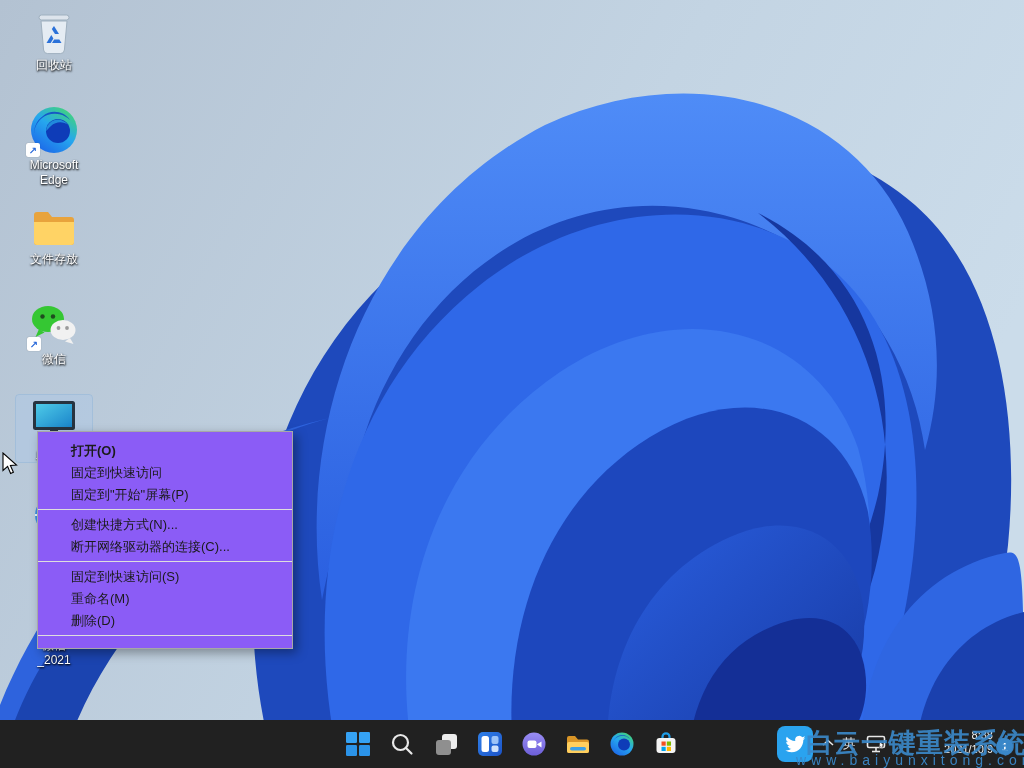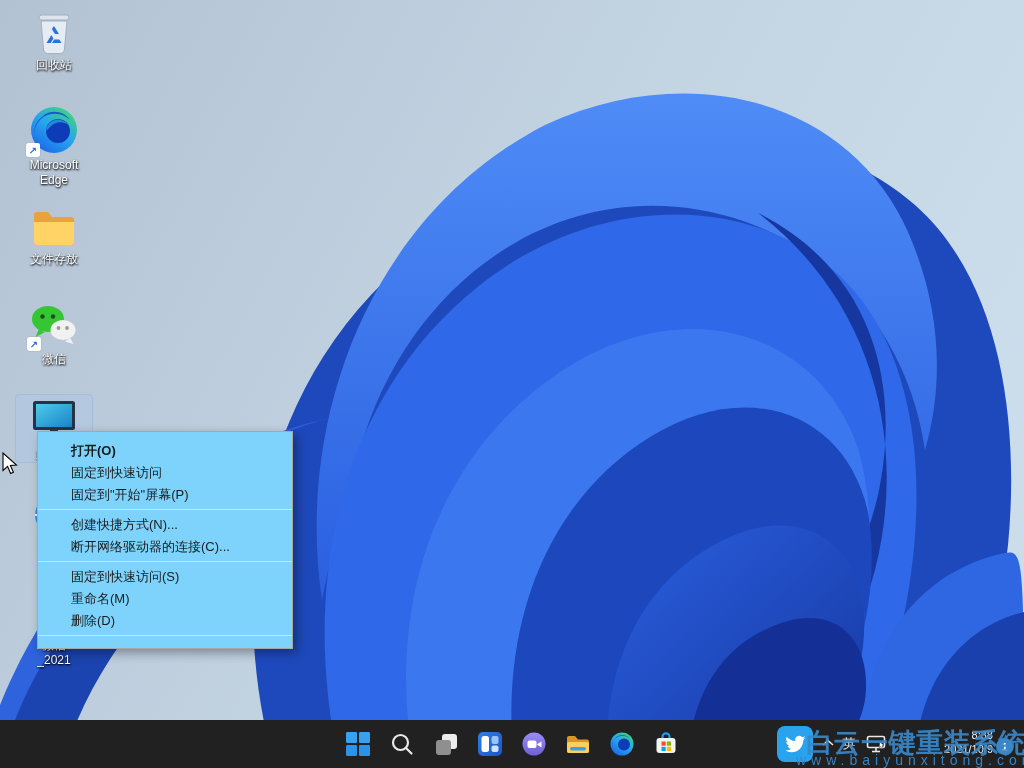--- a/index.html
+++ b/index.html
@@ -34,21 +34,21 @@
     background:
       radial-gradient(10px 10px at 8px 14px, rgba(232,185,196,.9), rgba(232,185,196,0) 70%),
       radial-gradient(12px 12px at 20px 30px, rgba(157,184,224,.9), rgba(157,184,224,0) 70%),
       radial-gradient(9px 9px at 10px 42px, rgba(240,240,245,.95), rgba(240,240,245,0) 70%),
       linear-gradient(160deg,#e7e0e6,#cdd9ea 55%,#b9cbe2);
     box-shadow:0 0 0 1px rgba(255,255,255,.45);
   }
   
   .ctx{
     position:absolute;left:37px;top:431px;width:256px;box-sizing:border-box;
-    background:#7dd3fc;border:1px solid #a7a7a7;z-index:5;
+    background:#8b5cf6;border:1px solid #a7a7a7;z-index:5;
     box-shadow:4px 4px 10px rgba(0,0,0,.35);
     padding:8px 0;font-size:13px;color:#1b1b1b;cursor:default;
   }
   .mi{height:22px;line-height:22px;padding-left:33px;white-space:nowrap;}
   .mi.bold{font-weight:bold;}
   .sep{height:1px;background:#dedede;margin:3px 0 4px 0;}
   
   .taskbar{position:absolute;left:0;right:0;bottom:0;height:48px;background:#212121;z-index:3;}
   .tb-center{position:absolute;left:50%;top:4px;transform:translateX(-50%);display:flex;}
   .tb-btn{width:40px;height:40px;margin:0 2px;border-radius:5px;display:flex;align-items:center;justify-content:center;}

